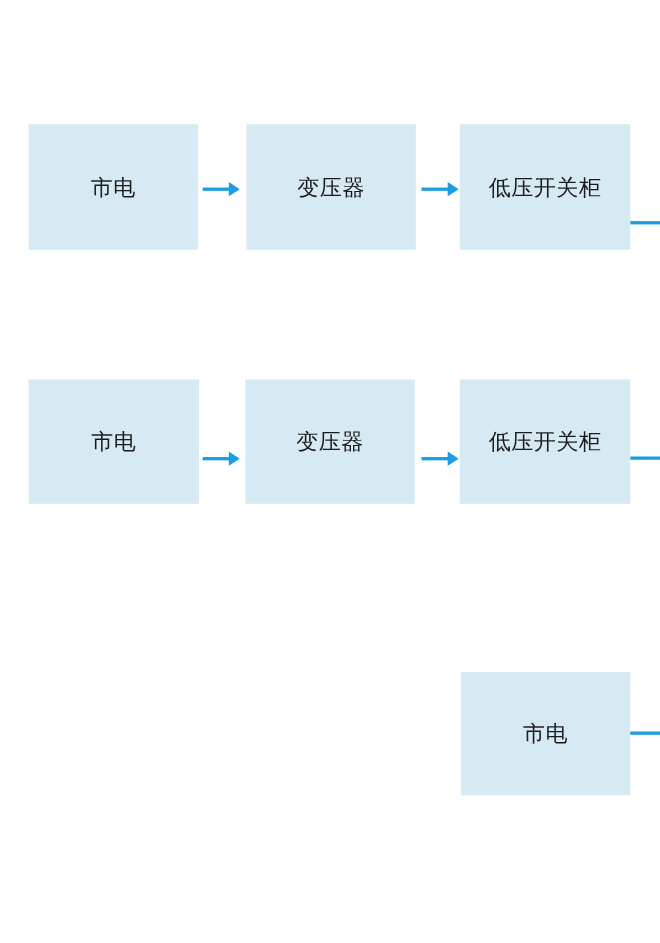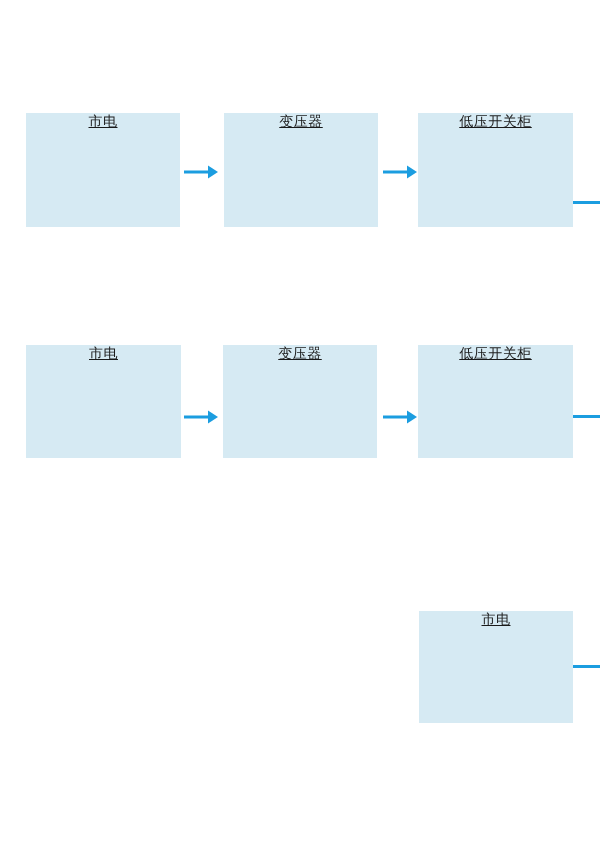--- a/index.html
+++ b/index.html
@@ -12,26 +12,26 @@
     width: 600px;
     height: 857px;
     background: var(--bg, #ffffff);
     font-family: "Liberation Sans", sans-serif;
     overflow: hidden;
   }
   .box {
     position: absolute;
     background: var(--box-fill, #d6eaf3);
     display: flex;
+    align-items: center;
     justify-content: center;
-    font-size: 14px;
+    font-size: 20px;
     letter-spacing: 0.5px;
     color: var(--text, #1a1a1a);
     box-sizing: border-box;
-    text-decoration: underline;
   }
   .arrow {
     position: absolute;
     width: 34px;
     height: 16px;
     color: var(--arrow, #1b9de0);
     line-height: 0;
   }
   .hline {
     position: absolute;

